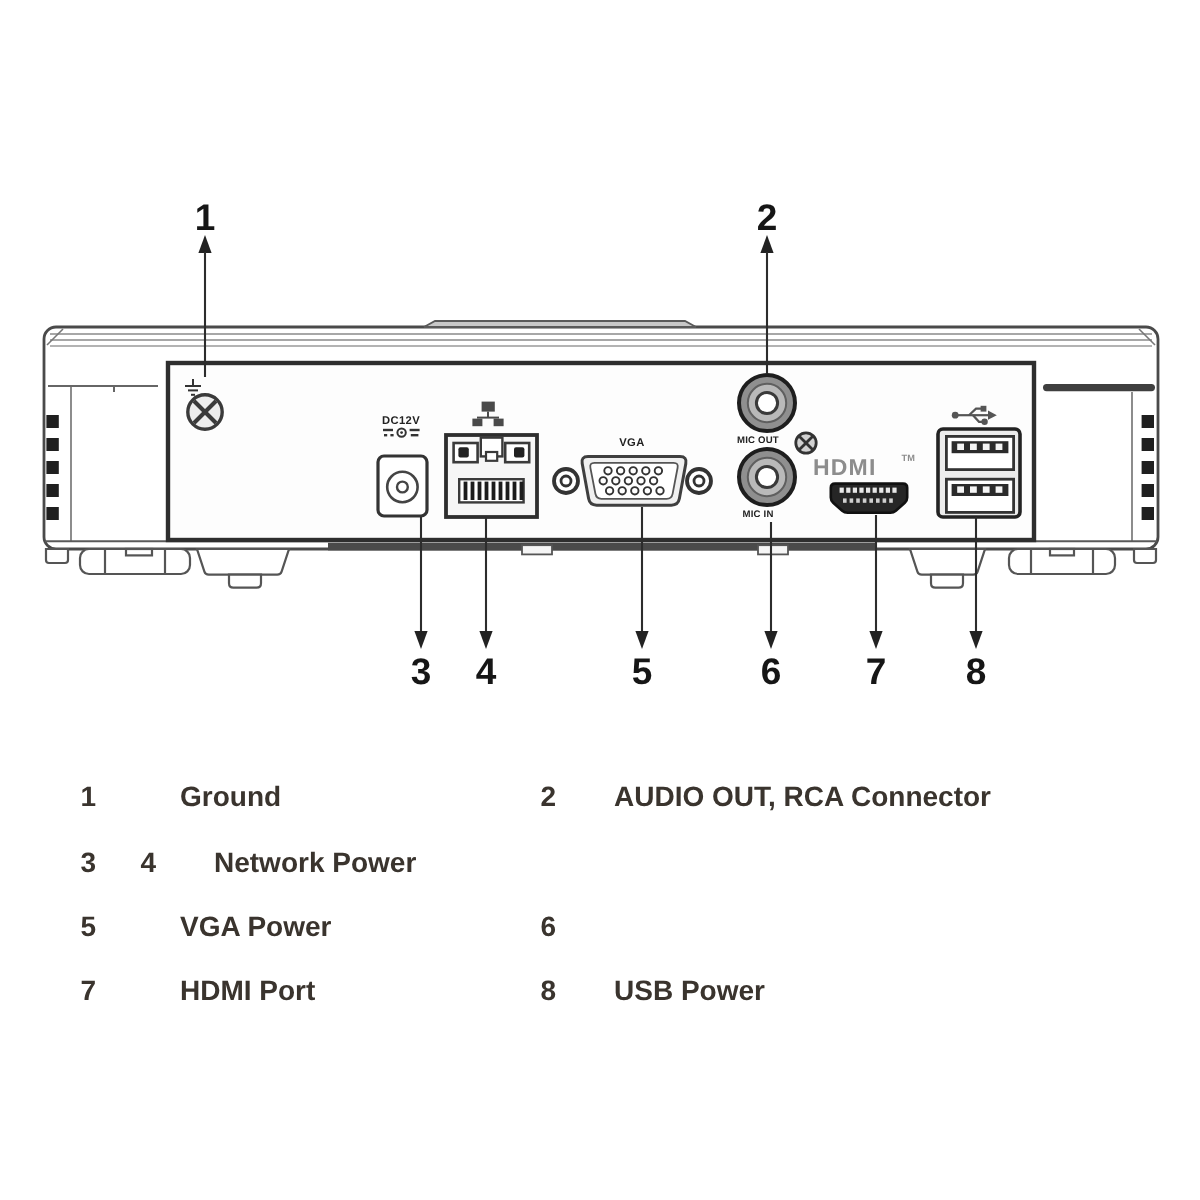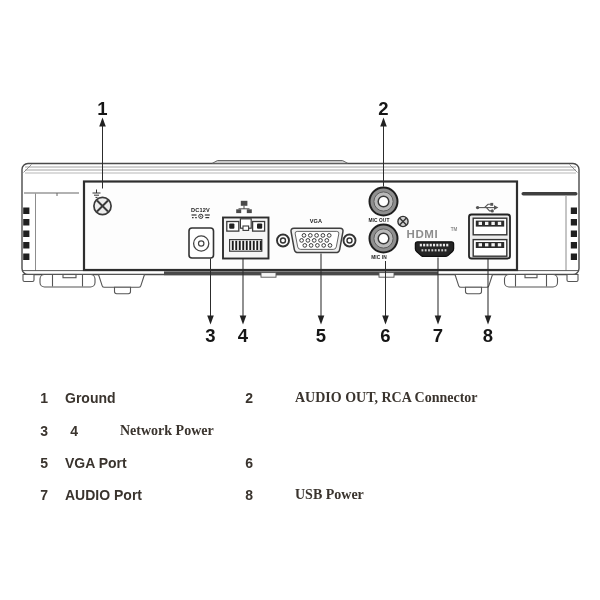--- a/index.html
+++ b/index.html
@@ -11,23 +11,23 @@
   .tiny2{font-size:4.8px;font-weight:bold;fill:#222;letter-spacing:0.1px;}
   .cnum{font-size:18.5px;font-weight:bold;fill:#161616;}
   .hdmilogo{font-size:11.5px;font-weight:bold;fill:#8d8d8d;letter-spacing:0.6px;}
   .hdmitm{font-size:4.6px;font-weight:bold;fill:#8d8d8d;}
   .callout line{stroke:#2c2c2c;stroke-width:1.05;}
   .callout polygon{fill:#222;}
   .legend{position:absolute;left:32px;top:382px;width:560px;}
   .legend-row{display:flex;align-items:center;height:32.4px;
               font-size:14px;font-weight:600;color:#3a342e;}
   .lnum{width:16px;text-align:right;flex:none;}
-  .llabel.l1{margin-left:17px;width:158px;flex:none;}
+  .llabel.l1{margin-left:42px;width:158px;flex:none;}
   .lnum.n2{margin-left:14px;}
-  .llabel.l2{margin-left:42px;flex:none;font-family:Liberation Serif, serif;}
+  .llabel.l2{margin-left:29px;flex:none;}
 </style>
 </head>
 <body>
 
 <div class="page">
 
 <svg class="diagram-svg" width="600" height="380" viewBox="0 0 600 380">
 
   <g>
     <rect x="22" y="163.5" width="557" height="111" rx="6" fill="#ffffff" stroke="#4a4a4a" stroke-width="1.4"></rect>
@@ -296,24 +296,24 @@
     <span class="lnum n2">2</span>
     <span class="llabel l2">AUDIO OUT, RCA Connector</span>
   </div>
   <div class="legend-row">
     <span class="lnum">3</span>
     <span class="lnum n2">4</span>
     <span class="llabel l2">Network Power</span>
   </div>
   <div class="legend-row">
     <span class="lnum">5</span>
-    <span class="llabel l1">VGA Port</span>
+    <span class="llabel l1">VGA Power</span>
     <span class="lnum n2">6</span>
   </div>
   <div class="legend-row">
     <span class="lnum">7</span>
-    <span class="llabel l1">AUDIO Port</span>
+    <span class="llabel l1">HDMI Port</span>
     <span class="lnum n2">8</span>
     <span class="llabel l2">USB Power</span>
   </div>
 </div>
 
 </div>
 
 </body></html>

